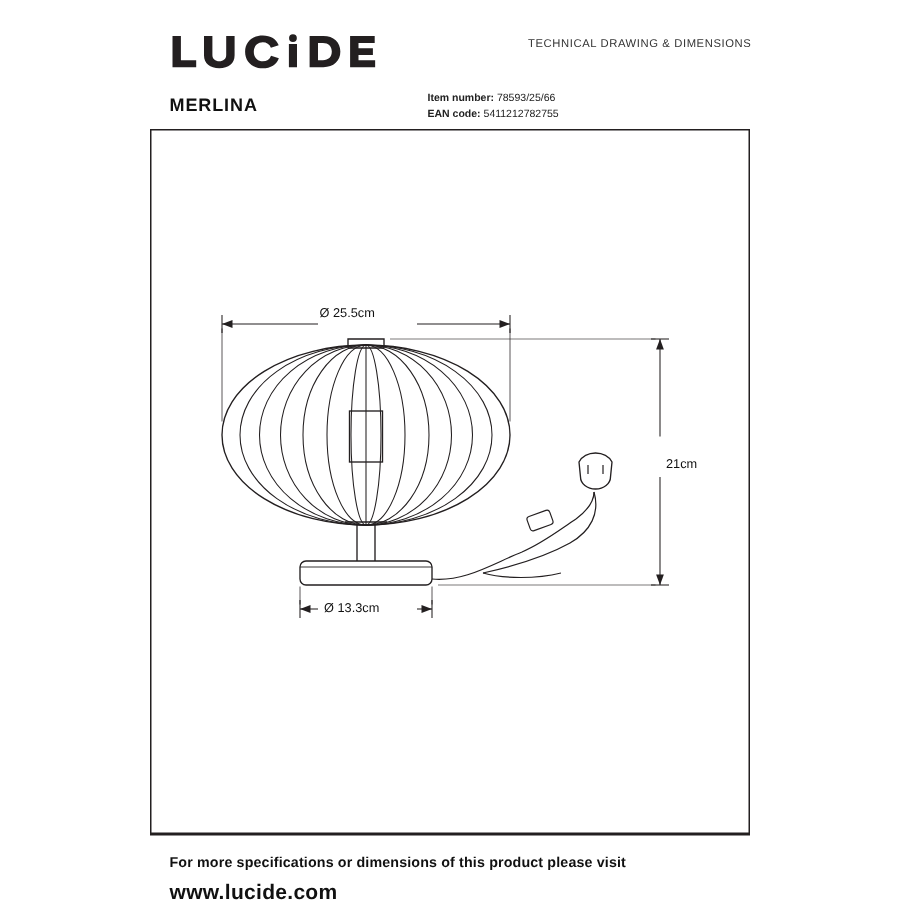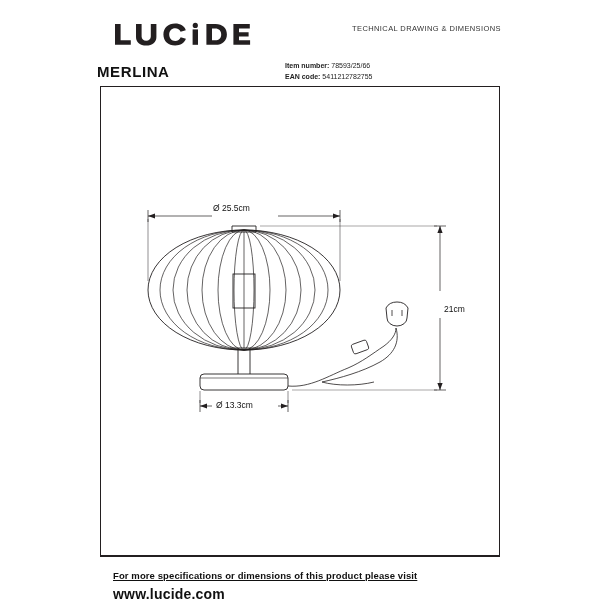--- a/index.html
+++ b/index.html
@@ -36,23 +36,23 @@
     left: 352px;
     top: 24px;
     font-size: 7.5px;
     letter-spacing: 0.4px;
     color: #333;
     white-space: nowrap;
   }
 
   .product-title {
     position: absolute;
-    left: 97px;
+    left: 113px;
     top: 63px;
-    font-size: 15px;
+    font-size: 12px;
     font-weight: bold;
     letter-spacing: 0.6px;
     color: #111;
   }
 
   .meta {
     position: absolute;
     left: 285px;
     top: 60px;
     font-size: 7px;
@@ -84,21 +84,20 @@
 
   
   .footer-line {
     position: absolute;
     left: 113px;
     top: 570px;
     font-size: 9.5px;
     font-weight: bold;
     color: #111;
     letter-spacing: 0.1px;
-    text-decoration: underline;
   }
   .footer-url {
     position: absolute;
     left: 113px;
     top: 586px;
     font-size: 14px;
     font-weight: bold;
     color: #111;
     letter-spacing: 0.2px;
   }

